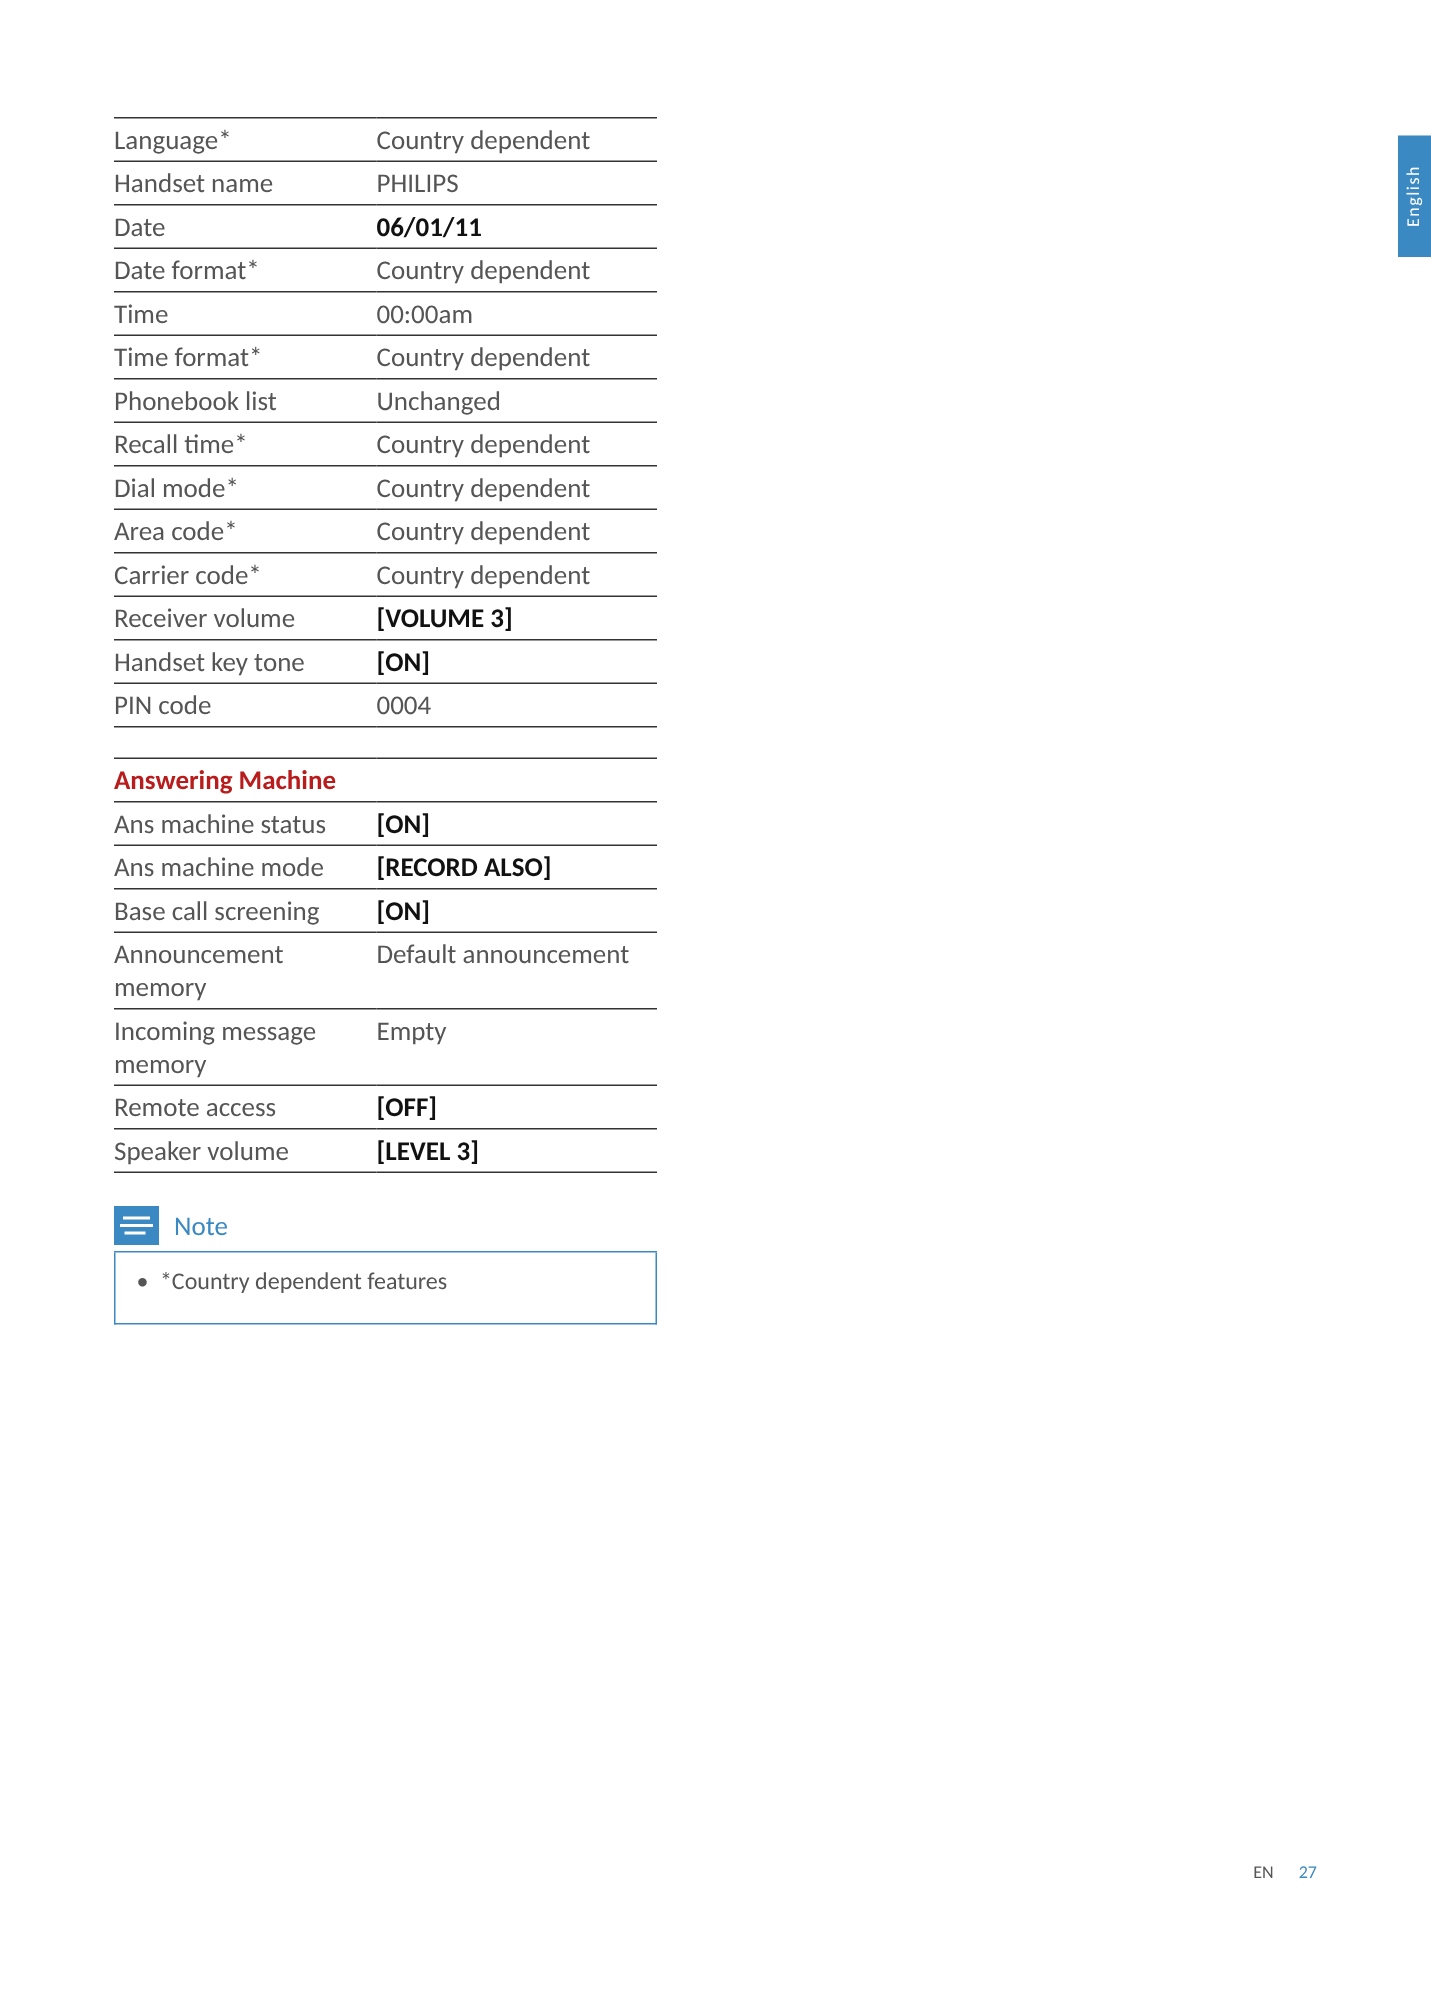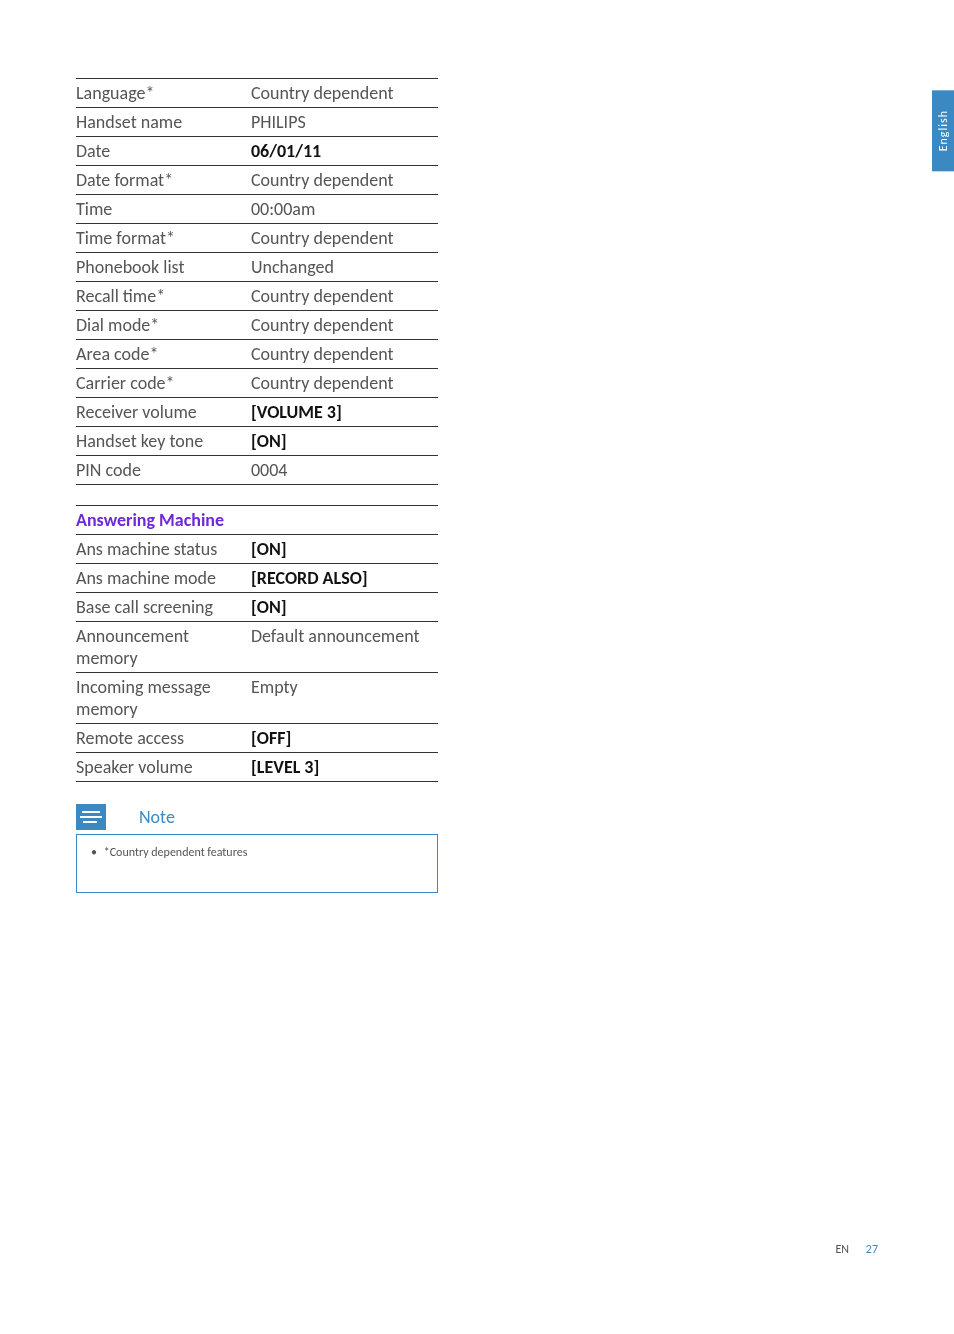--- a/index.html
+++ b/index.html
@@ -43,32 +43,31 @@
     }
     .settings-table td:first-child {
       width: 175px;
     }
     .settings-table td.bold {
       font-weight: 600;
       color: #111;
     }
     .section-header td {
       font-weight: 600;
-      color: #6d28d9;
+      color: #b91c1c;
     }
     .note-box {
       margin-top: 22px;
       width: 362px;
     }
     .note-header {
       display: flex;
       align-items: center;
       border-bottom: 1px solid #3a89c2;
       padding-bottom: 4px;
-      gap: 23px;
     }
     .note-icon {
       width: 30px;
       height: 26px;
       background: #3a89c2;
       margin-right: 10px;
       display: flex;
       flex-direction: column;
       justify-content: center;
       align-items: center;
@@ -84,22 +83,22 @@
     .note-icon-line.l3 { width: 14px; align-self: flex-start; margin-left: 3px; }
     .note-label {
       color: #3a89c2;
       font-size: 18px;
       font-weight: 400;
     }
     .note-body {
       border-left: 1px solid #3a89c2;
       border-right: 1px solid #3a89c2;
       border-bottom: 1px solid #3a89c2;
-      padding: 10px 14px 33px 14px;
-      font-size: 12px;
+      padding: 10px 14px 18px 14px;
+      font-size: 16px;
       color: #555;
     }
     .note-body ul {
       list-style: none;
     }
     .note-body li::before {
       content: "• ";
       margin-right: 4px;
     }
     .side-tab {

